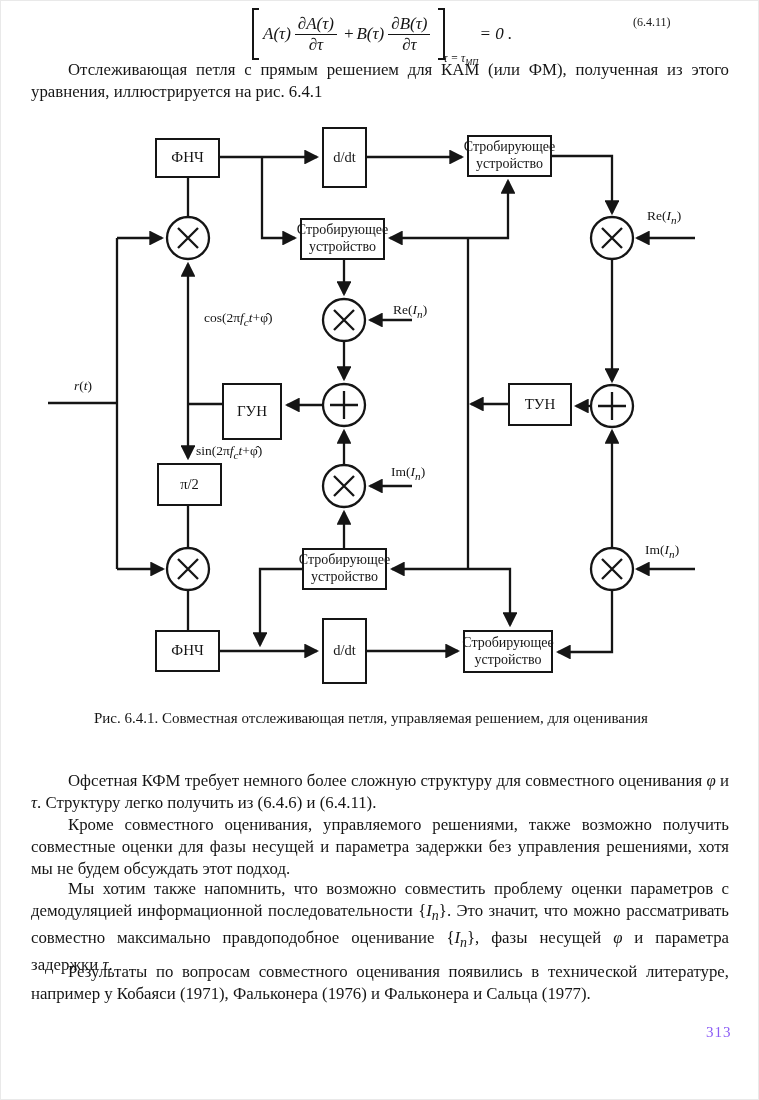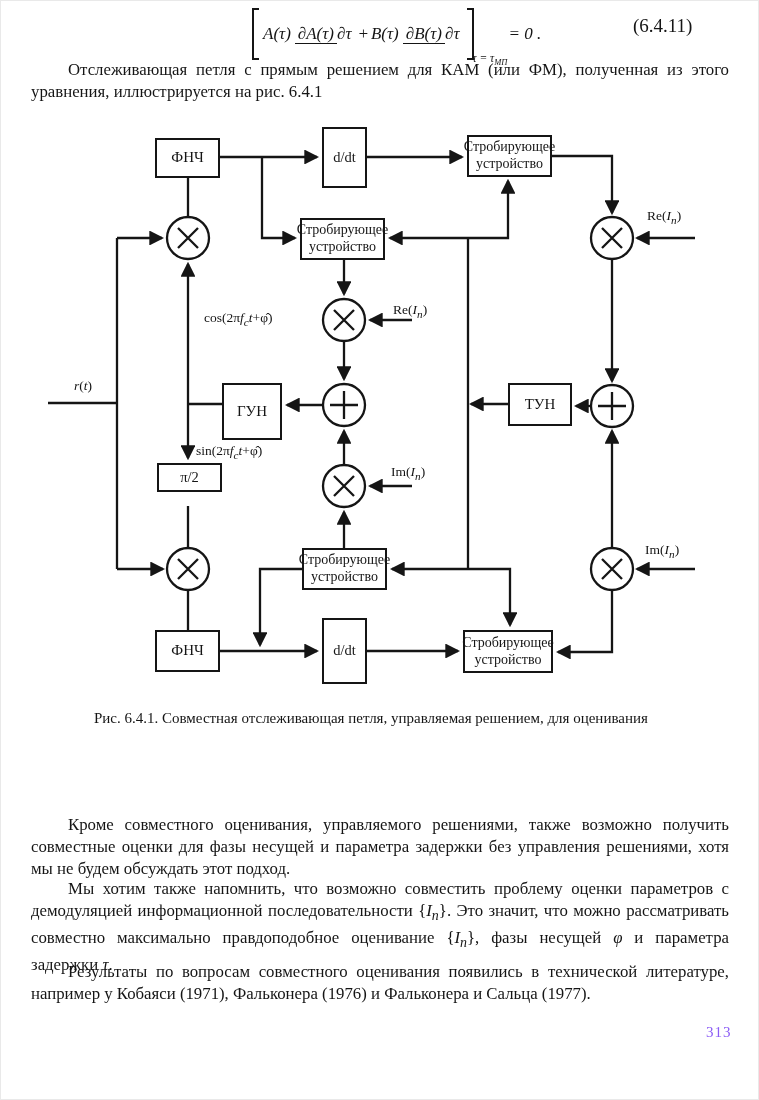--- a/index.html
+++ b/index.html
@@ -8,25 +8,25 @@
         box-shadow:inset 0 0 0 1px #e9e9e9}
   
   .eq{position:absolute;left:252px;top:8px;display:flex;align-items:center;
       font-size:17px;font-style:italic;white-space:nowrap}
   .brk{width:7px;height:52px;box-sizing:border-box;flex:none}
   .brk-l{border:2px solid #151515;border-right:none;margin-right:4px}
   .brk-r{border:2px solid #151515;border-left:none;margin-left:4px}
   .brk-wrap{position:relative;align-self:stretch;display:flex;align-items:center}
   .eq-sub{position:absolute;left:9px;bottom:-7px;font-size:11.5px;white-space:nowrap}
   .eq-sub sub{font-size:8.5px}
-  .frac{display:inline-flex;flex-direction:row;align-items:center;margin:0 4px;line-height:1.12}
+  .frac{display:inline-flex;flex-direction:column;align-items:center;margin:0 4px;line-height:1.12}
   .frac .num{padding:0 3px;border-bottom:1.6px solid #151515}
   .eq .op{margin:0 2px}
   .eq-tail{margin-left:34px}
-  .eqnum{position:absolute;left:633px;top:15px;font-size:19px}
+  .eqnum{position:absolute;left:633px;top:15px;font-size:12px}
   
   .para{position:absolute;left:31px;width:698px;font-size:16.8px;line-height:21.8px;
         text-align:justify;text-indent:37px}
   .caption{position:absolute;font-size:15px;white-space:nowrap}
   .pagenum{position:absolute;left:706px;top:1024px;font-size:15px;color:#8b5cf6;letter-spacing:1px}
   
   .diagram{position:absolute;left:0;top:125px;width:759px;height:580px}
   .diagram svg{position:absolute;left:0;top:0}
   .blk{position:absolute;box-sizing:border-box;border:2.4px solid #151515;background:#fff;
        display:flex;align-items:center;justify-content:center;text-align:center;
@@ -160,21 +160,21 @@
     </div>
     <div class="blk small" style="left:300px;top:93px;width:85px;height:42px">
       <span>Стробирующее устройство</span>
     </div>
     <div class="blk" style="left:222px;top:258px;width:60px;height:57px">
       <span>ГУН</span>
     </div>
     <div class="blk" style="left:508px;top:258px;width:64px;height:43px">
       <span>ТУН</span>
     </div>
-    <div class="blk ital" style="left:157px;top:338px;width:65px;height:29px">
+    <div class="blk ital" style="left:157px;top:338px;width:65px;height:43px">
       <span>π/2</span>
     </div>
     <div class="blk small" style="left:302px;top:423px;width:85px;height:42px">
       <span>Стробирующее устройство</span>
     </div>
     <div class="blk" style="left:155px;top:505px;width:65px;height:42px">
       <span>ФНЧ</span>
     </div>
     <div class="blk ital" style="left:322px;top:493px;width:45px;height:66px">
       <span>d/dt</span>
@@ -187,18 +187,19 @@
     <div class="sig" style="left:204px;top:185px">cos(2π<i>f<sub>c</sub></i><i>t</i>+φ̂)</div>
     <div class="sig" style="left:196px;top:318px">sin(2π<i>f<sub>c</sub></i><i>t</i>+φ̂)</div>
     <div class="sig" style="left:647px;top:83px">Re(<i>I<sub>n</sub></i>)</div>
     <div class="sig" style="left:393px;top:177px">Re(<i>I<sub>n</sub></i>)</div>
     <div class="sig" style="left:391px;top:339px">Im(<i>I<sub>n</sub></i>)</div>
     <div class="sig" style="left:645px;top:417px">Im(<i>I<sub>n</sub></i>)</div>
   </div>
 
   <div class="caption" style="left:94px;top:710px">Рис. 6.4.1. Совместная отслеживающая петля, управляемая решением, для оценивания</div>
 
+  <div class="para" style="top:770px">Офсетная КФМ требует немного более сложную структуру для совместного оценивания <i>φ</i> и <i>τ</i>. Структуру легко получить из (6.4.6) и (6.4.11).</div>
   <div class="para" style="top:814px">Кроме совместного оценивания, управляемого решениями, также возможно получить совместные оценки для фазы несущей и параметра задержки без управления решениями, хотя мы не будем обсуждать этот подход.</div>
   <div class="para" style="top:878px">Мы хотим также напомнить, что возможно совместить проблему оценки параметров с демодуляцией информационной последовательности {<i>I<sub>n</sub></i>}. Это значит, что можно рассматривать совместно максимально правдоподобное оценивание {<i>I<sub>n</sub></i>}, фазы несущей <i>φ</i> и параметра задержки <i>τ</i>.</div>
   <div class="para" style="top:961px">Результаты по вопросам совместного оценивания появились в технической литературе, например у Кобаяси (1971), Фальконера (1976) и Фальконера и Сальца (1977).</div>
 
   <div class="pagenum">313</div>
 </div>
 
 </body></html>

